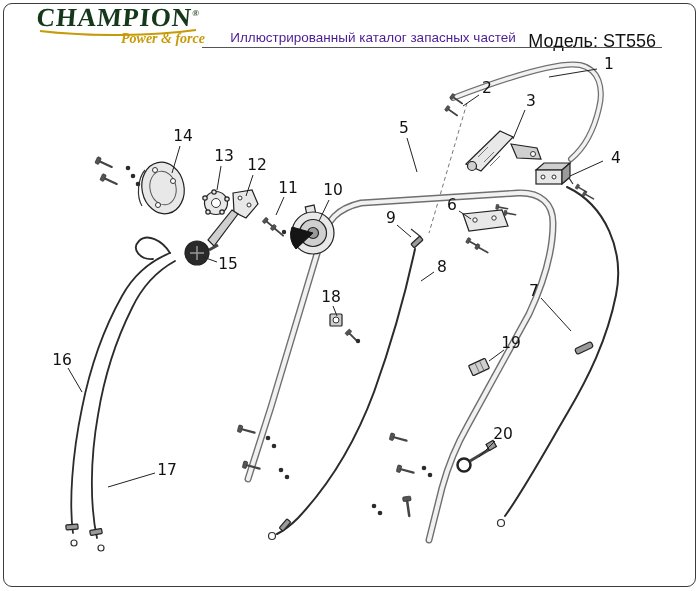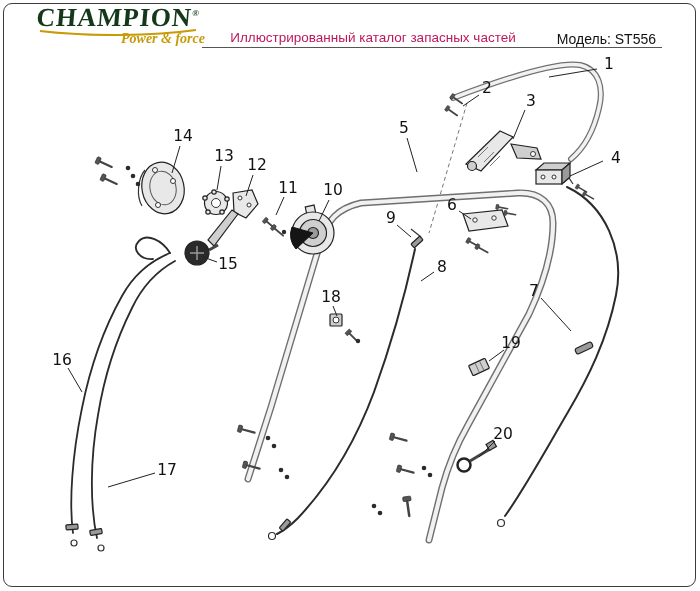--- a/index.html
+++ b/index.html
@@ -18,24 +18,24 @@
     color:#15381b; letter-spacing:1px; transform:skewX(-5deg); line-height:1;
   }
   .brand .reg { font-size:9px; vertical-align:super; letter-spacing:0; }
   .swoosh { display:block; margin:-2px auto 0 auto; }
   .tagline {
     font-family:"Liberation Serif", serif; font-style:italic; font-weight:bold;
     font-size:14px; color:#c79a07; margin-top:-4px; padding-left:40px; line-height:1;text-align:right;
   }
   .title {
     position:absolute; left:208px; top:30px; width:330px; text-align:center;
-    font-size:13.5px; color:#be185d;
+    font-size:13.5px; color:#4c1d95;
   }
   .model {
-    position:absolute; right:44px; top:31px; font-size:14px; color:#111;
+    position:absolute; right:44px; top:31px; font-size:18px; color:#111;
   }
   .header-rule {
     position:absolute; left:202px; top:47px; width:460px; height:1px; background:#555;
   }
   
   svg.diagram { position:absolute; left:0; top:0; }
   .tube-outer { fill:none; stroke:#6f6f6f; stroke-width:7; stroke-linecap:round; stroke-linejoin:round; }
   .tube-inner { fill:none; stroke:#f1f1f1; stroke-width:4.2; stroke-linecap:round; stroke-linejoin:round; }
   .bar-outer  { fill:none; stroke:#6f6f6f; stroke-width:6; stroke-linecap:round; }
   .bar-inner  { fill:none; stroke:#f1f1f1; stroke-width:3.5; stroke-linecap:round; }

